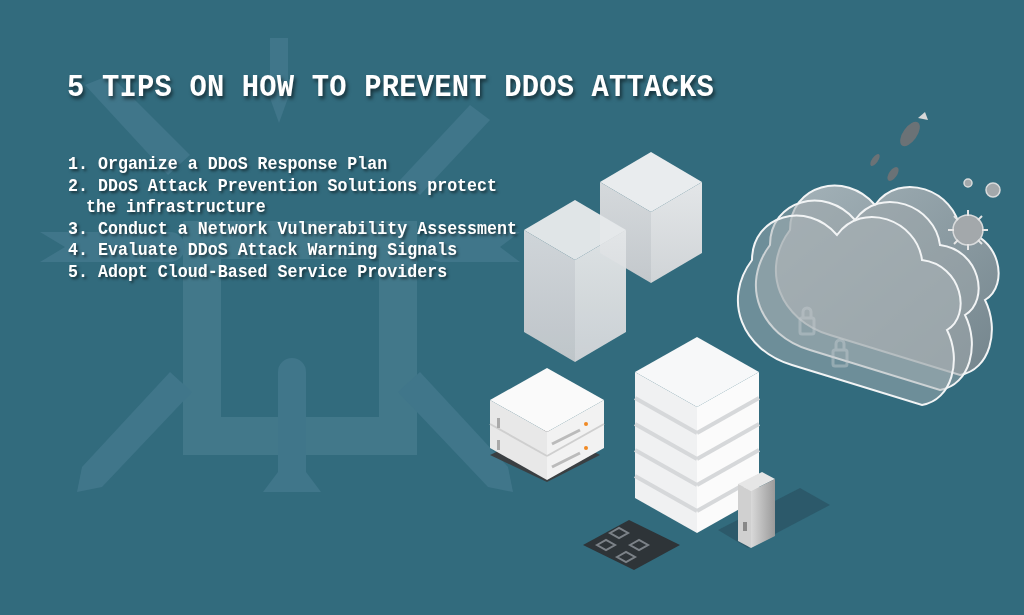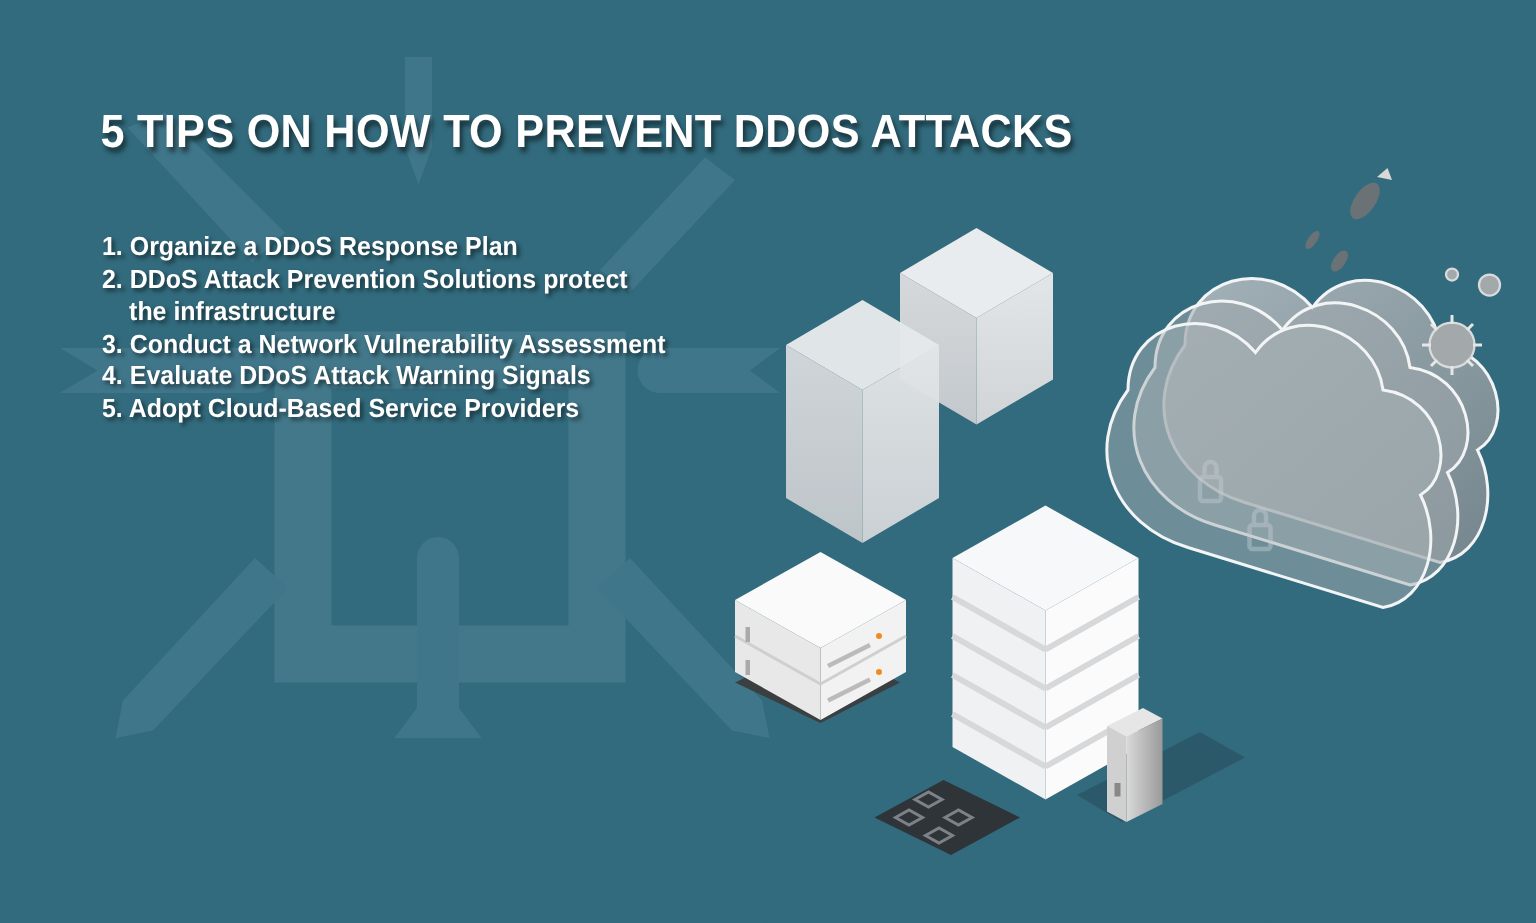--- a/index.html
+++ b/index.html
@@ -1,17 +1,17 @@
 <!DOCTYPE html>
 <html><head>
 <meta charset="utf-8">
 <style>
   html, body { margin:0; padding:0; }
   body { width:1024px; height:615px; overflow:hidden; background:#326b7d; position:relative; font-family:"Liberation Sans", sans-serif; }
-  .canvas { position:absolute; left:0; top:0; width:1024px; height:615px; background:#326b7d; overflow:hidden; }
+  .canvas { position:absolute; left:0; top:0; width:1024px; height:615px; background:#326b7d; overflow:hidden;font-family:Liberation Mono, monospace; }
   .bg-deco { position:absolute; left:0; top:0; width:1024px; height:615px; }
   .title { position:absolute; left:67px; top:70px; margin:0; color:#ffffff; font-weight:bold; font-size:31px; letter-spacing:0.2px; text-shadow:2px 3px 4px rgba(0,0,0,0.55); white-space:nowrap; transform:scaleX(0.93); transform-origin:left top; }
   .tips { position:absolute; left:68px; top:154px; margin:0; padding:0; list-style:none; color:#ffffff; font-weight:bold; font-size:17.5px; line-height:21.5px; text-shadow:2px 2px 3px rgba(0,0,0,0.55); transform:scaleX(0.95); transform-origin:left top; }
   .tips li { white-space:nowrap; }
   .tips li .cont { display:block; padding-left:19px; }
   .illustration { position:absolute; left:0; top:0; width:1024px; height:615px; }
 </style>
 </head>
 <body>
 

